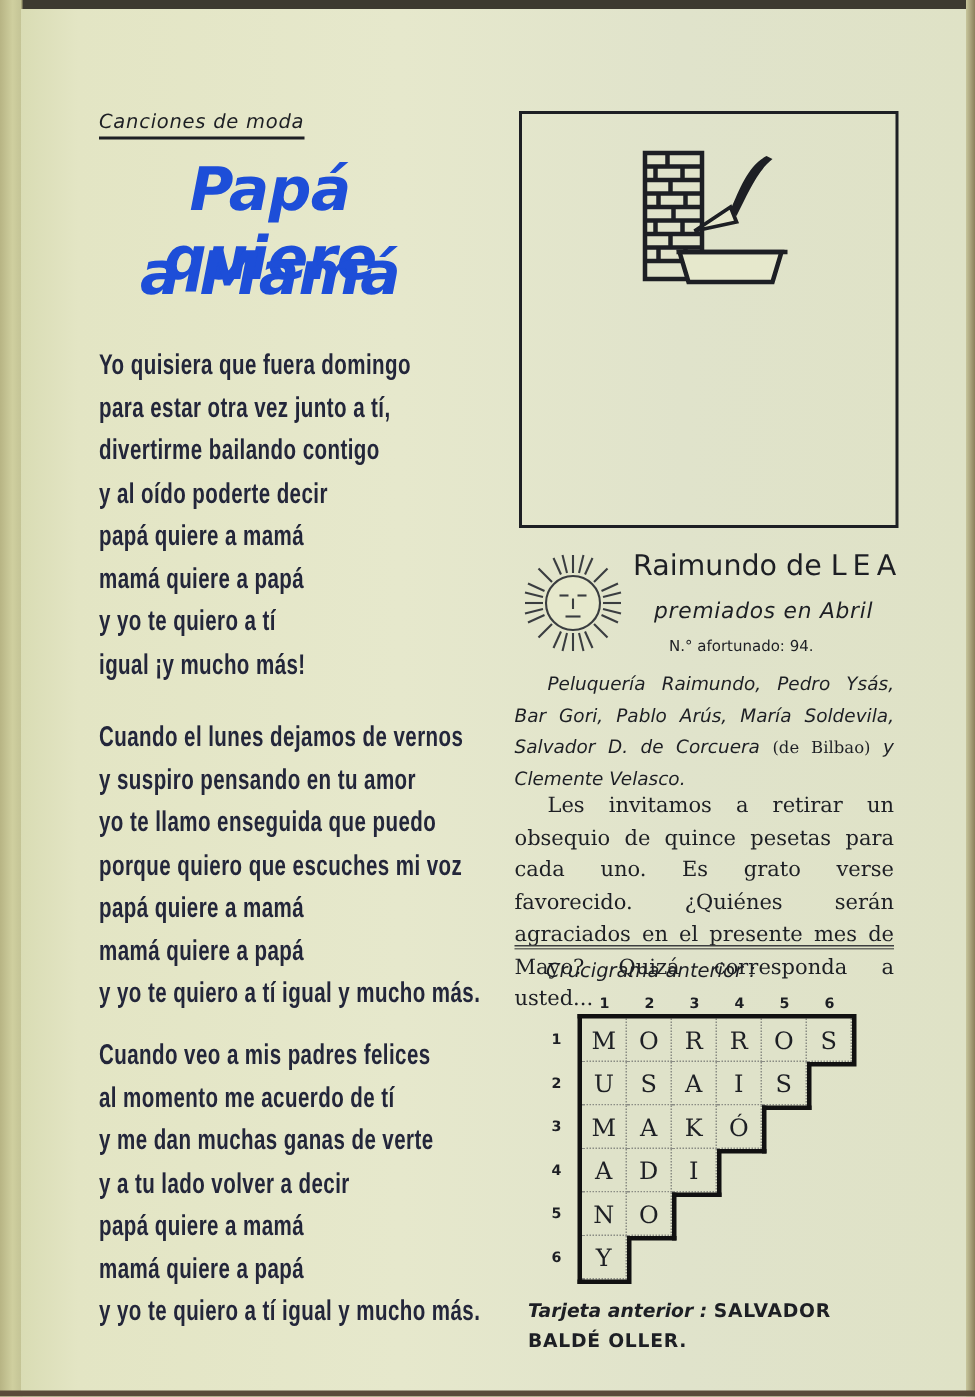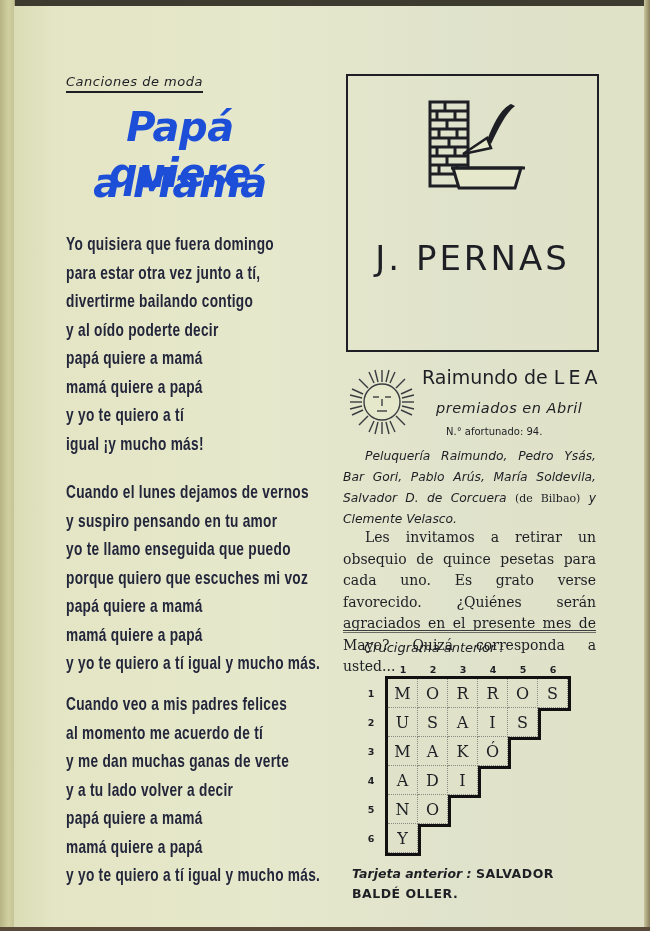--- a/index.html
+++ b/index.html
@@ -184,21 +184,20 @@
         <line x1="30" y1="51" x2="30" y2="60"></line>
       <line x1="22" y1="60" x2="22" y2="69"></line>
         <line x1="14" y1="69" x2="14" y2="78"></line>
         <line x1="32" y1="69" x2="32" y2="78"></line>
       <path d="M28 72 L96 72 L90 92 L34 92 Z" fill="#e6e8cc"></path>
       <line x1="26" y1="72" x2="100" y2="72"></line>
     </g>
     <path d="M38 58 L62 42 L66 52 Z" fill="#e6e8cc" stroke="#1d1f24" stroke-width="2.5"></path>
     <path d="M62 44 C68 30 74 14 86 8 L90 10 C80 18 74 32 66 48 Z" fill="#1d1f24"></path>
   </svg>
-  <div class="ad-line2">J. PERNAS</div>
 </div>
 
 <svg class="sun" viewBox="0 0 68 68">
   <g stroke="#3a3d40" stroke-width="1.4" fill="none">
     <line x1="34" y1="2" x2="34" y2="14"></line>
       <line x1="34" y1="54" x2="34" y2="66"></line>
     <line x1="2" y1="34" x2="14" y2="34"></line>
       <line x1="54" y1="34" x2="66" y2="34"></line>
     <line x1="11" y1="11" x2="20" y2="20"></line>
       <line x1="48" y1="48" x2="57" y2="57"></line>

